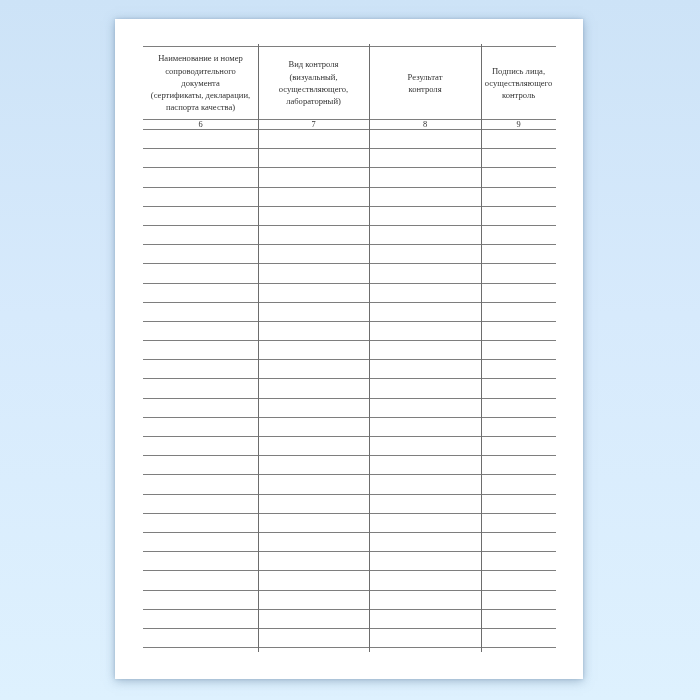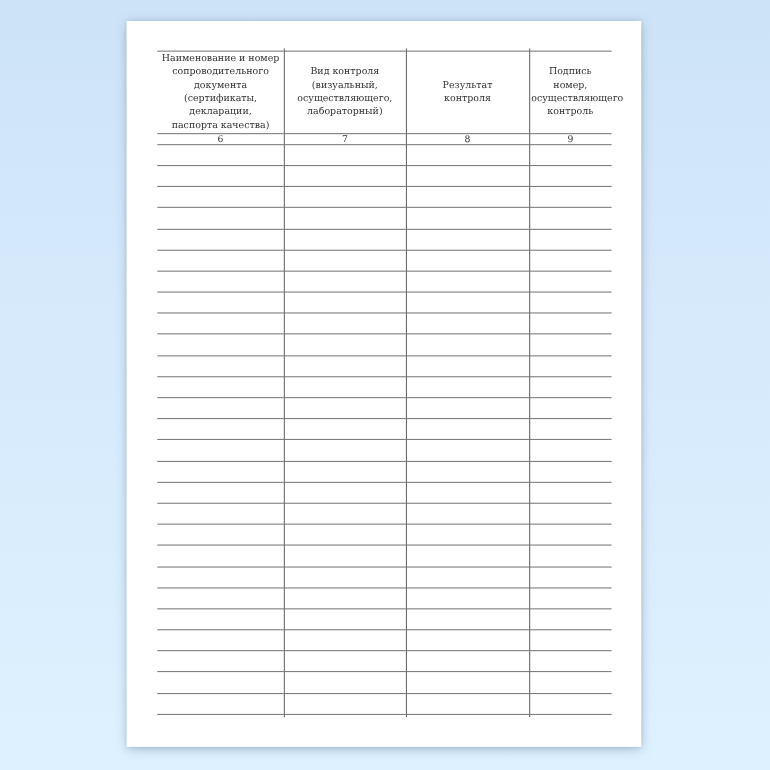--- a/index.html
+++ b/index.html
@@ -19,21 +19,21 @@
   .sheet{
     position:absolute;left:115px;top:19px;width:468px;height:660px;
     background:var(--page-bg);
     box-shadow:0 2px 10px rgba(108,138,168,0.55),0 0 3px rgba(108,138,168,0.35);
   }
   table.form-table{
     position:absolute;left:28px;top:27px;width:413px;
     border-collapse:collapse;table-layout:fixed;
     color:var(--text-color);
   }
-  table.form-table{border-top:1px solid var(--line-color);}
+  table.form-table{border-top:1px solid var(--line-color);font-family:Liberation Serif, serif;}
   col.c0{width:115px}col.c1{width:111px}col.c2{width:112px}col.c3{width:75px}
   tr.titles th{
     height:72px;padding:0 2px;
     font-weight:normal;font-size:8.6px;line-height:12.3px;
     text-align:center;vertical-align:middle;white-space:pre-line;
     border-bottom:1px solid var(--line-color);
   }
   tr.nums td{
     height:8.5px;padding:0;font-size:8.4px;line-height:9px;
     text-align:center;vertical-align:middle;
@@ -68,21 +68,21 @@
 сопроводительного
 документа
 (сертификаты, декларации,
 паспорта качества)</th>
           <th>Вид контроля
 (визуальный,
 осуществляющего,
 лабораторный)</th>
           <th>Результат
 контроля</th>
-          <th>Подпись номер,
+          <th>Подпись лица,
 осуществляющего
 контроль</th>
         </tr>
         <tr class="nums">
           <td>6</td>
           <td>7</td>
           <td>8</td>
           <td>9</td>
         </tr>
       </thead>

